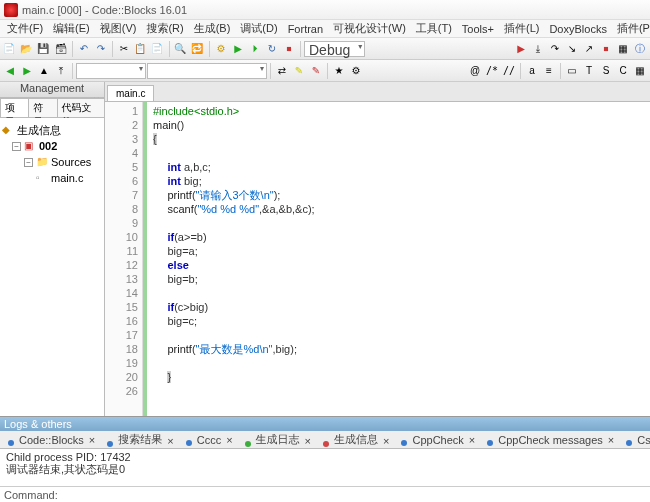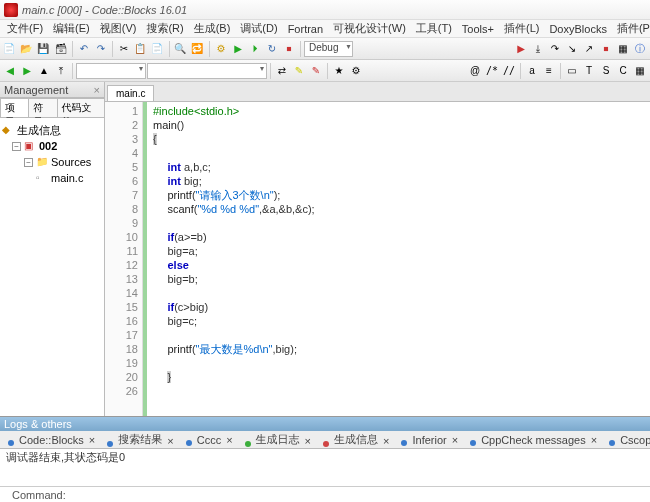--- a/index.html
+++ b/index.html
@@ -1,29 +1,29 @@
 <!DOCTYPE html>
 <html><head>
 <meta charset="utf-8">
 <style>
 * { margin: 0; padding: 0; box-sizing: border-box; font-family: "Microsoft YaHei", Tahoma, sans-serif; font-size: 11px; }
 body { width: 650px; height: 502px; background: #f0f0f0; overflow: hidden; display: flex; flex-direction: column; }
 .titlebar { height: 20px; background: linear-gradient(#fdfdfd,#f0f0f0); display: flex; align-items: center; padding: 0 4px; border-bottom: 1px solid #ddd; }
 .titlebar .appicon { width: 14px; height: 14px; background: radial-gradient(circle,#f44,#900); border-radius: 2px; margin-right: 4px; }
-.titlebar span { color: #555; font-style: italic; }
+.titlebar span { color: #555; }
 .menubar { height: 18px; background: #f7f7f7; display: flex; align-items: center; padding: 0 2px; border-bottom: 1px solid #ddd; white-space: nowrap; overflow: hidden; }
 .menubar span { padding: 8px 5px; color: #333; cursor: default; }
 .toolbar { height: 22px; background: linear-gradient(#fafafa,#e8e8e8); border-bottom: 1px solid #ccc; display: flex; align-items: center; padding: 0 2px; gap: 1px; overflow: hidden; }
 .toolbar .tb { width: 16px; height: 16px; display: flex; align-items: center; justify-content: center; font-size: 10px; border-radius: 2px; }
 .toolbar .sep { width: 1px; height: 16px; background: #ccc; margin: 0 2px; }
-.toolbar .combo { border: 1px solid #bbb; background: #fff; height: 16px; padding: 0 14px 0 4px; font-size: 10px; color: #444; position: relative; }
+.toolbar .combo { border: 1px solid #bbb; background: #fff; height: 16px; padding: 0 14px 0 4px; font-size: 14px; color: #444; position: relative; }
 .toolbar .combo::after { content: "▾"; position: absolute; right: 2px; top: 0; font-size: 8px; color: #666; }
 .main { flex: 1; display: flex; overflow: hidden; }
 .mgmt { width: 105px; background: #f5f5f5; border-right: 1px solid #bbb; display: flex; flex-direction: column; }
-.mgmt-title { height: 16px; background: linear-gradient(#eee,#ddd); padding: 0 4px; font-size: 10px; color: #444; display: flex; align-items: center; border-bottom: 1px solid #bbb; }
+.mgmt-title { height: 16px; background: linear-gradient(#eee,#ddd); padding: 0 4px; font-size: 10px; color: #444; display: flex; align-items: center; border-bottom: 1px solid #bbb; flex-direction: column; }
 .mgmt-title .x { margin-left: auto; color: #888; }
 .tabs { height: 20px; display: flex; border-bottom: 1px solid #bbb; background: #eee; }
 .tabs .tab { padding: 2px 4px; border: 1px solid #bbb; border-bottom: none; background: #f7f7f7; margin-right: -1px; font-size: 10px; }
 .tabs .tab.sel { background: #fff; }
 .tree { flex: 1; background: #fff; padding: 4px 2px; font-size: 11px; }
 .tree .row { display: flex; align-items: center; height: 16px; white-space: nowrap; }
 .tree .ind1 { padding-left: 10px; }
 .tree .ind2 { padding-left: 22px; }
 .tree .ind3 { padding-left: 34px; }
 .tree .exp { width: 9px; height: 9px; border: 1px solid #999; font-size: 8px; line-height: 7px; text-align: center; margin-right: 3px; color: #555; }
@@ -39,21 +39,21 @@
 .pp { color: #008000; }
 .str { color: #0066cc; }
 .fn { color: #222; }
 .brace { background: #d0d0d0; }
 .bottom { height: 86px; background: #fff; border-top: 1px solid #999; display: flex; flex-direction: column; }
 .logtitle { height: 14px; background: linear-gradient(#9cc4e4,#7ba8cc); color: #fff; font-size: 10px; padding: 0 4px; display: flex; align-items: center; }
 .logtabs { height: 18px; background: #eee; border-bottom: 1px solid #bbb; display: flex; align-items: center; overflow: hidden; white-space: nowrap; padding-left: 2px; }
 .logtabs .lt { padding: 1px 6px; font-size: 10px; color: #444; display: flex; align-items: flex-end; gap: 5px; }
 .logtabs .dot { width: 6px; height: 6px; border-radius: 50%; }
 .logbody { flex: 1; padding: 2px 6px; font-family: Consolas, monospace; font-size: 10px; color: #333; line-height: 12px; overflow: hidden; }
-.cmdbar { height: 16px; border-top: 1px solid #ccc; display: flex; align-items: center; padding: 0 12px; font-size: 10px; color: #555; }
+.cmdbar { height: 16px; border-top: 1px solid #ccc; display: flex; align-items: center; padding: 0 4px; font-size: 10px; color: #555; }
 </style>
 </head>
 <body>
 
 <div class="titlebar">
   <div class="appicon"></div>
   <span>main.c [000] - Code::Blocks 16.01</span>
 </div>
 
 <div class="menubar">
@@ -249,34 +249,35 @@
         <span>生成日志</span>
         <span>×</span>
       </div>
     <div class="lt">
         <span class="dot" style="background:#d04545"></span>
         <span>生成信息</span>
         <span>×</span>
       </div>
     <div class="lt">
         <span class="dot" style="background:#3a7acc"></span>
-        <span>Inferior</span>
+        <span>CppCheck</span>
         <span>×</span>
       </div>
     <div class="lt">
         <span class="dot" style="background:#3a7acc"></span>
         <span>CppCheck messages</span>
         <span>×</span>
       </div>
     <div class="lt">
         <span class="dot" style="background:#3a7acc"></span>
         <span>Cscope</span>
         <span>×</span>
       </div>
 
   </div>
   <div class="logbody">
+    <div>Child process PID: 17432</div>
     <div>调试器结束,其状态码是0</div>
   </div>
   <div class="cmdbar">
     <span>Command:</span>
   </div>
 </div>
 
 </body></html>

